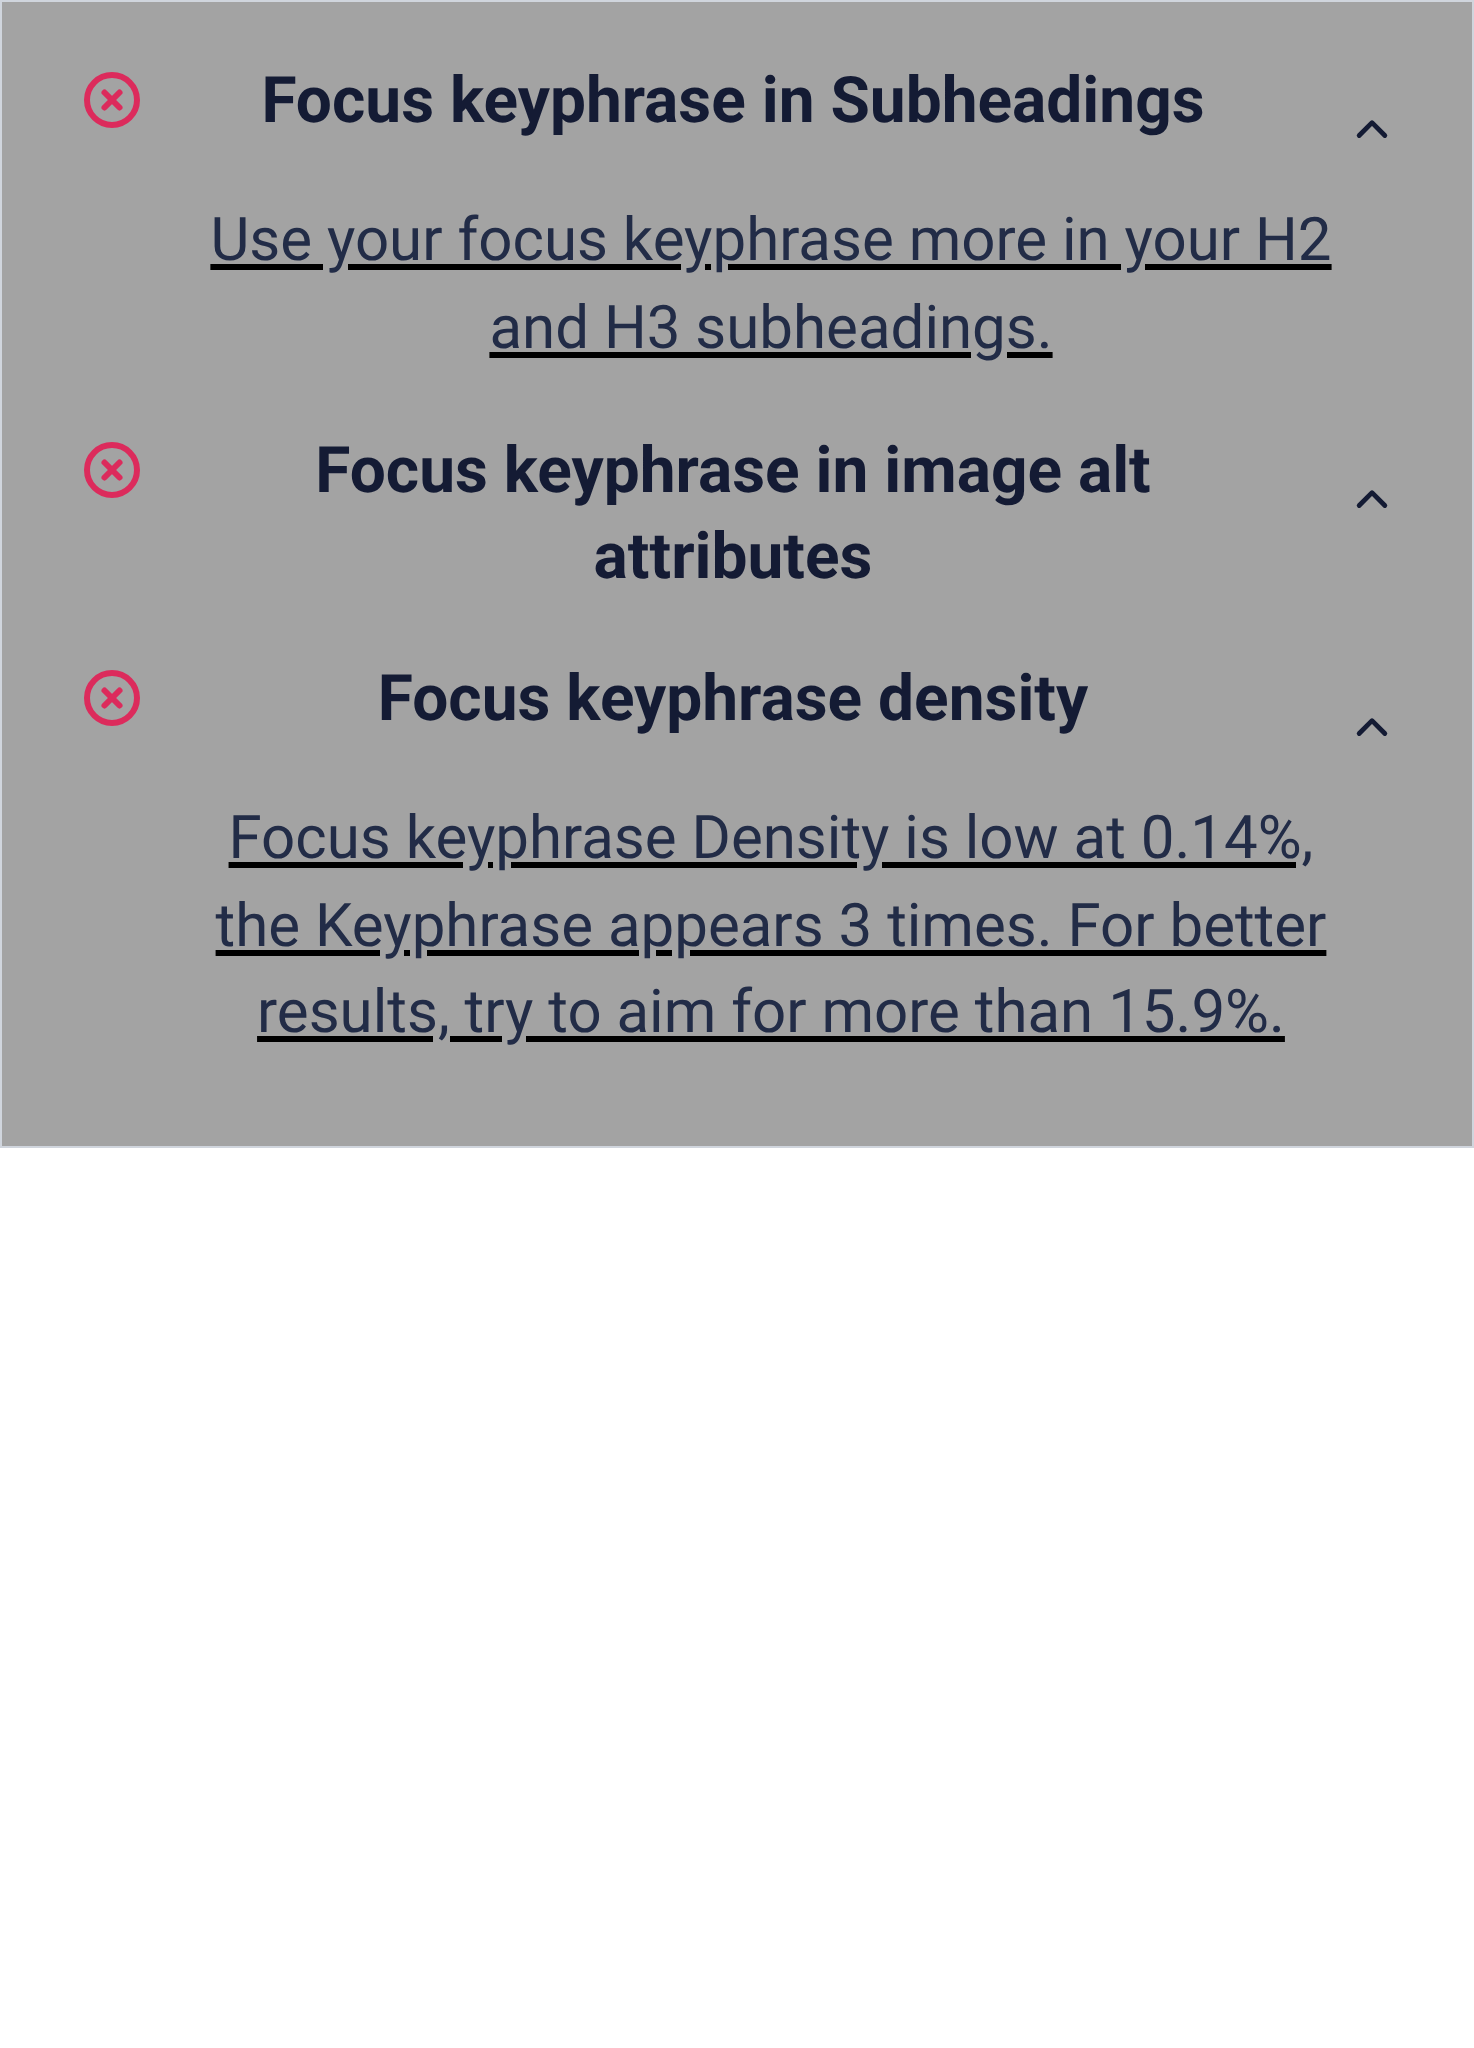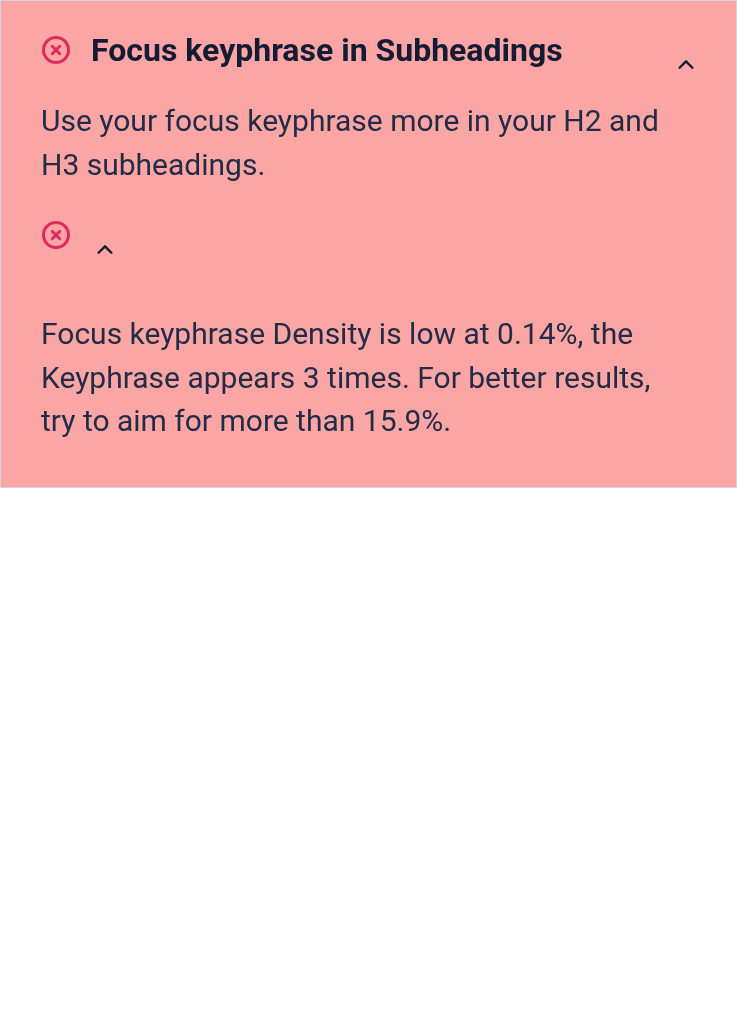--- a/index.html
+++ b/index.html
@@ -8,22 +8,23 @@
       box-sizing: border-box;
     }
     body {
       font-family: -apple-system, BlinkMacSystemFont, "Segoe UI", Roboto, Helvetica, Arial, sans-serif;
       background: #ffffff;
       width: 737px;
       height: 1024px;
     }
     .panel {
       border: 1px solid #d0d5dd;
-      background: #fca5a5;
+      background: #a3a3a3;
       padding: 18px 0 26px 0;
+      text-align: center;
     }
     .item {
       padding: 10px 36px 18px 40px;
     }
     .item-header {
       display: flex;
       align-items: flex-start;
       gap: 20px;
       cursor: pointer;
     }
@@ -55,22 +56,24 @@
       margin-top: 22px;
       display: flex;
       align-items: center;
       justify-content: center;
     }
     .chevron svg {
       width: 22px;
       height: 22px;
     }
     .body {
+      margin-left: 50px;
       margin-top: 20px;
       padding-right: 20px;
+      text-decoration: underline;
     }
     .description {
       font-size: 30px;
       font-weight: 400;
       color: #222c47;
       line-height: 1.45;
     }
   </style>
 </head>
 <body>
@@ -100,27 +103,43 @@
 
   <div class="item">
     <div class="item-header">
       <span class="status-icon">
         <svg viewBox="0 0 24 24" fill="none" stroke="#DC2B5C" stroke-width="2.4" stroke-linecap="round">
           <circle cx="12" cy="12" r="10"></circle>
           <line x1="9" y1="9" x2="15" y2="15"></line>
           <line x1="15" y1="9" x2="9" y2="15"></line>
         </svg>
       </span>
+      <span class="title">Focus keyphrase in image alt attributes</span>
       <span class="chevron">
         <svg viewBox="0 0 24 24" fill="none" stroke="#141B34" stroke-width="2.6" stroke-linecap="round" stroke-linejoin="round">
           <polyline points="5 15 12 8 19 15"></polyline>
         </svg>
       </span>
     </div>
   </div>
 
   <div class="item">
+    <div class="item-header">
+      <span class="status-icon">
+        <svg viewBox="0 0 24 24" fill="none" stroke="#DC2B5C" stroke-width="2.4" stroke-linecap="round">
+          <circle cx="12" cy="12" r="10"></circle>
+          <line x1="9" y1="9" x2="15" y2="15"></line>
+          <line x1="15" y1="9" x2="9" y2="15"></line>
+        </svg>
+      </span>
+      <span class="title">Focus keyphrase density</span>
+      <span class="chevron">
+        <svg viewBox="0 0 24 24" fill="none" stroke="#141B34" stroke-width="2.6" stroke-linecap="round" stroke-linejoin="round">
+          <polyline points="5 15 12 8 19 15"></polyline>
+        </svg>
+      </span>
+    </div>
     <div class="body">
       <p class="description">Focus keyphrase Density is low at 0.14%, the Keyphrase appears 3 times. For better results, try to aim for more than 15.9%.</p>
     </div>
   </div>
 
 </div>
 
 </body></html>

